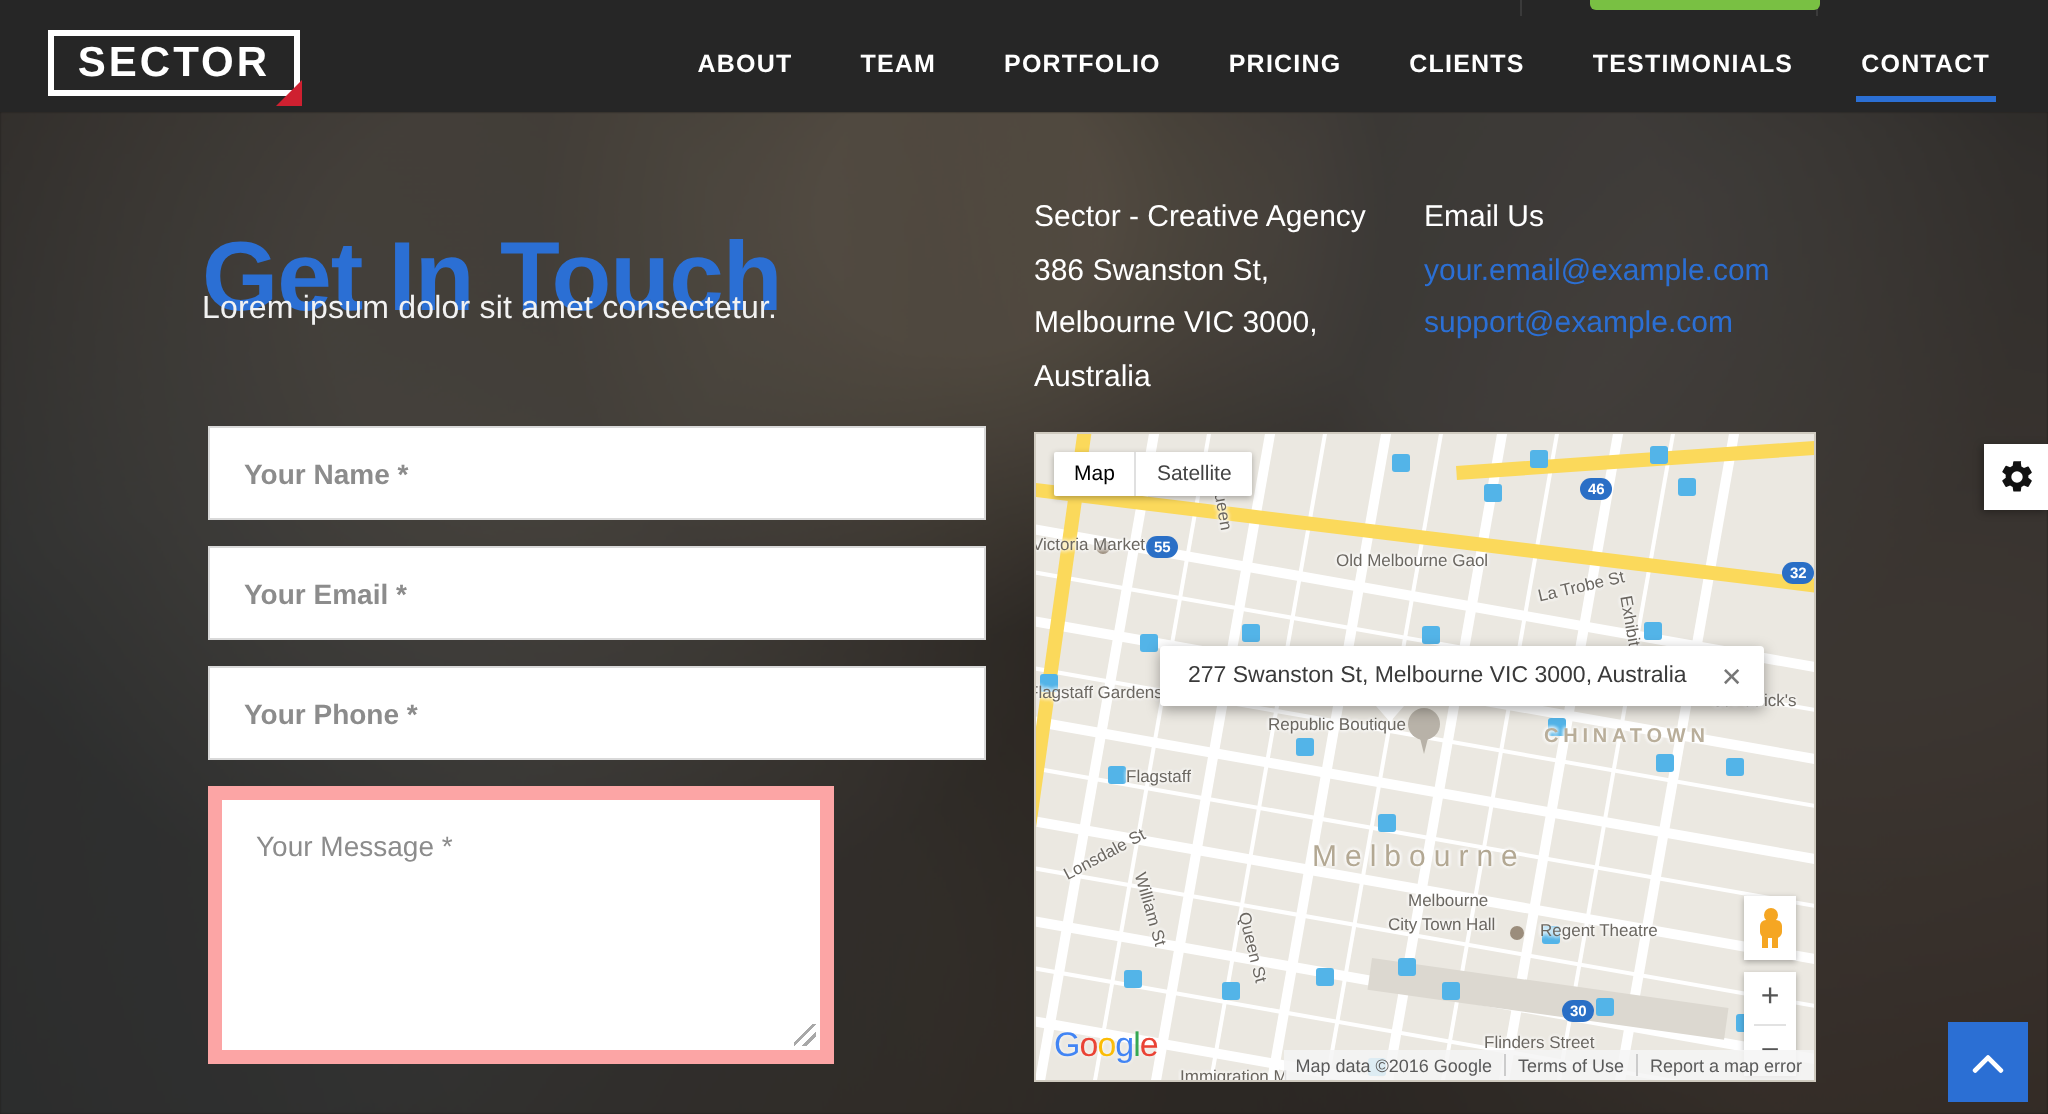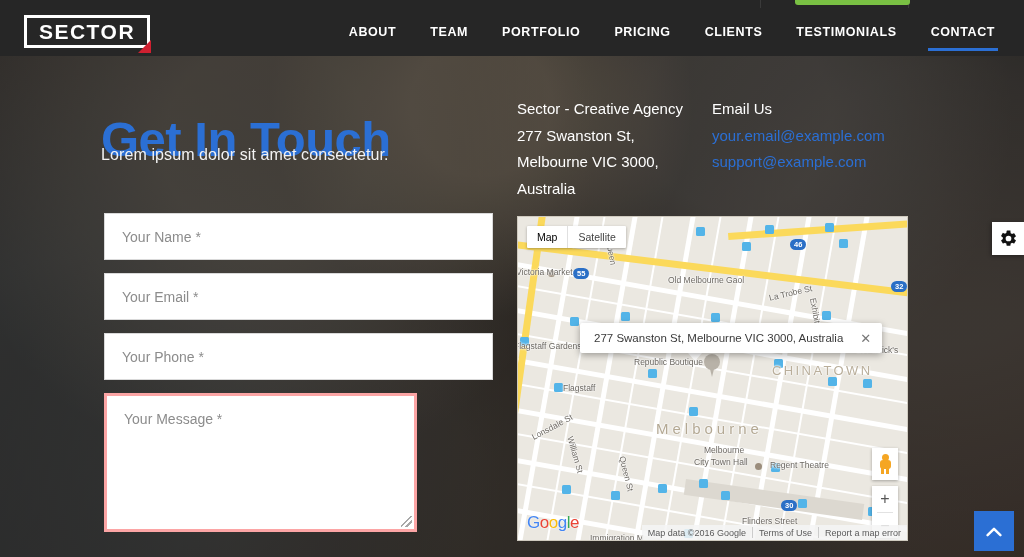--- a/index.html
+++ b/index.html
@@ -96,25 +96,25 @@
 
   #contact-form{ position:absolute; left:104px; top:213px; width:389px; }
   .field{
     width:389px; background:#ffffff; border:1px solid #d9d9d9;
     color:#8c8c8c; font-size:14px; font-family:"Liberation Sans", sans-serif;
     padding:0 15px; outline:none;
   }
   .field.single{ height:47px; line-height:47px; margin-bottom:13px; }
   .field.single input{
     width:100%; height:45px; border:0; outline:none; font-size:14px;
-    color:#444; font-family:"Liberation Sans", sans-serif; background:transparent;
+    color:#444; font-family:"Liberation Sans", sans-serif; background:transparent;font-weight:bold;
   }
   .field.single input::placeholder{ color:#8c8c8c; }
   #message-wrap{
-    width:313px; height:139px; background:#ffffff; border:3px solid #fca5a5;
+    width:313px; height:139px; background:#ffffff; border:7px solid #fca5a5;
     position:relative; padding:13px 15px 0 15px;
   }
   #message-wrap textarea{
     width:100%; height:112px; border:0; outline:none; resize:none;
     font-size:14px; color:#444; font-family:"Liberation Sans", sans-serif;
     background:transparent;
   }
   #message-wrap textarea::placeholder{ color:#8c8c8c; }
   #resize-grip{
     position:absolute; right:2px; bottom:2px; width:11px; height:11px;
@@ -145,21 +145,21 @@
   .road.major{ background:#fbd95b; }
   .park{ position:absolute; background:#cfe5bd; border-radius:3px; }
   .maplabel{
     position:absolute; color:#6b6761; font-size:8.5px;
     font-family:"Liberation Sans", sans-serif; white-space:nowrap;
     text-shadow:0 0 2px #fff,0 0 2px #fff,0 0 2px #fff;
   }
   .maplabel.city{
     color:#b3a893; font-size:15px; letter-spacing:4px; font-weight:normal;
   }
-  .maplabel.hood{ color:#b9ae9a; font-size:13px; letter-spacing:2.4px; }
+  .maplabel.hood{ color:#b9ae9a; font-size:10px; letter-spacing:2.4px;font-weight:bold; }
   .poi{
     position:absolute; width:9px; height:9px; background:#53b4e8;
     border-radius:1.5px;
   }
   .poi.brown{ background:#9b8d7c; border-radius:50%; width:7px;height:7px;}
   .shield{
     position:absolute; background:#2a6fc6; color:#fff; font-size:7.5px;
     font-weight:bold; border-radius:7px; padding:1px 4px; line-height:9px;
   }
 
@@ -303,21 +303,21 @@
     <input type="text" placeholder="Your Phone *" style="">
   </div>
   <div id="message-wrap">
     <textarea placeholder="Your Message *" style=""></textarea>
     <div id="resize-grip"></div>
   </div>
 </form>
 
 <div id="address-block">
   <div class="info-line">Sector - Creative Agency</div>
-  <div class="info-line">277 Swanston St,</div>
+  <div class="info-line">386 Swanston St,</div>
   <div class="info-line">Melbourne VIC 3000,</div>
   <div class="info-line">Australia</div>
 </div>
 
 <div id="email-block">
   <div class="info-line">Email Us</div>
   <a class="email-link">your.email@example.com</a>
   <a class="email-link">support@example.com</a>
 </div>
 

